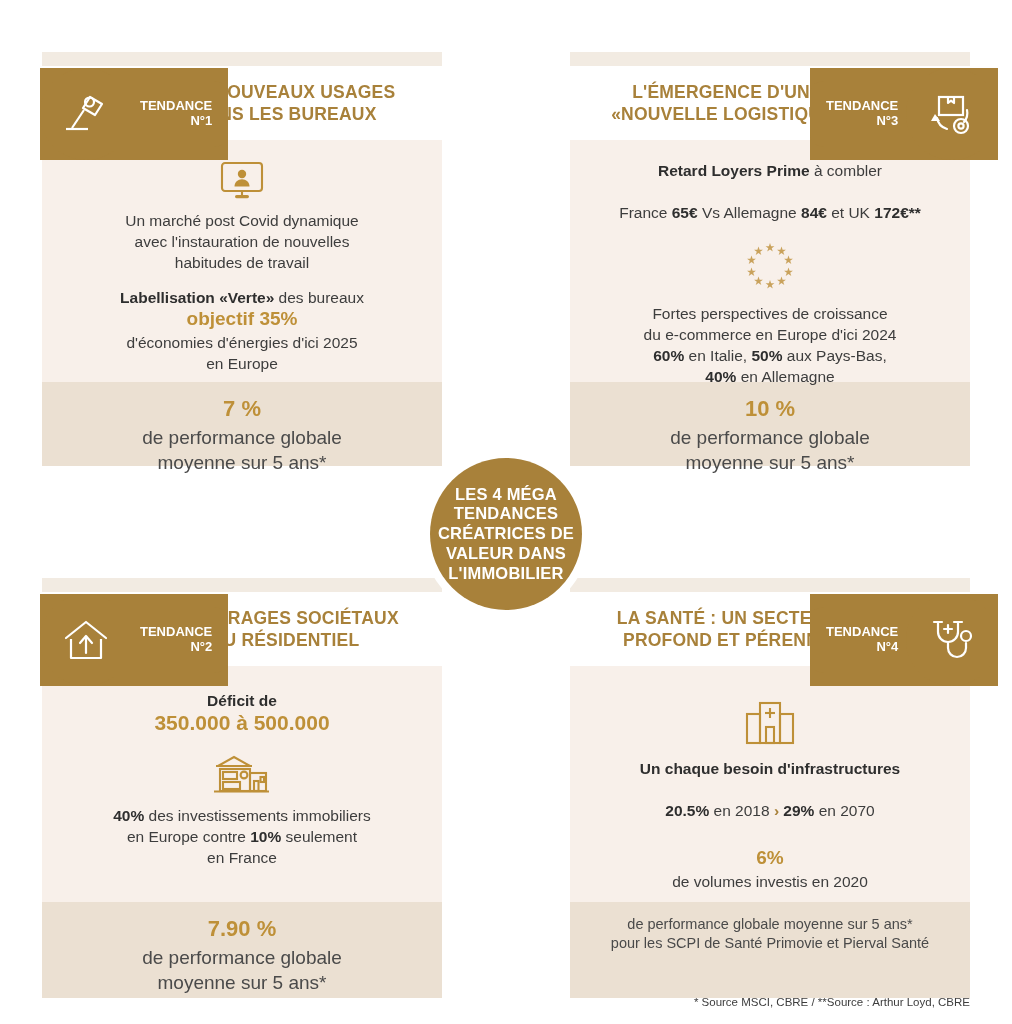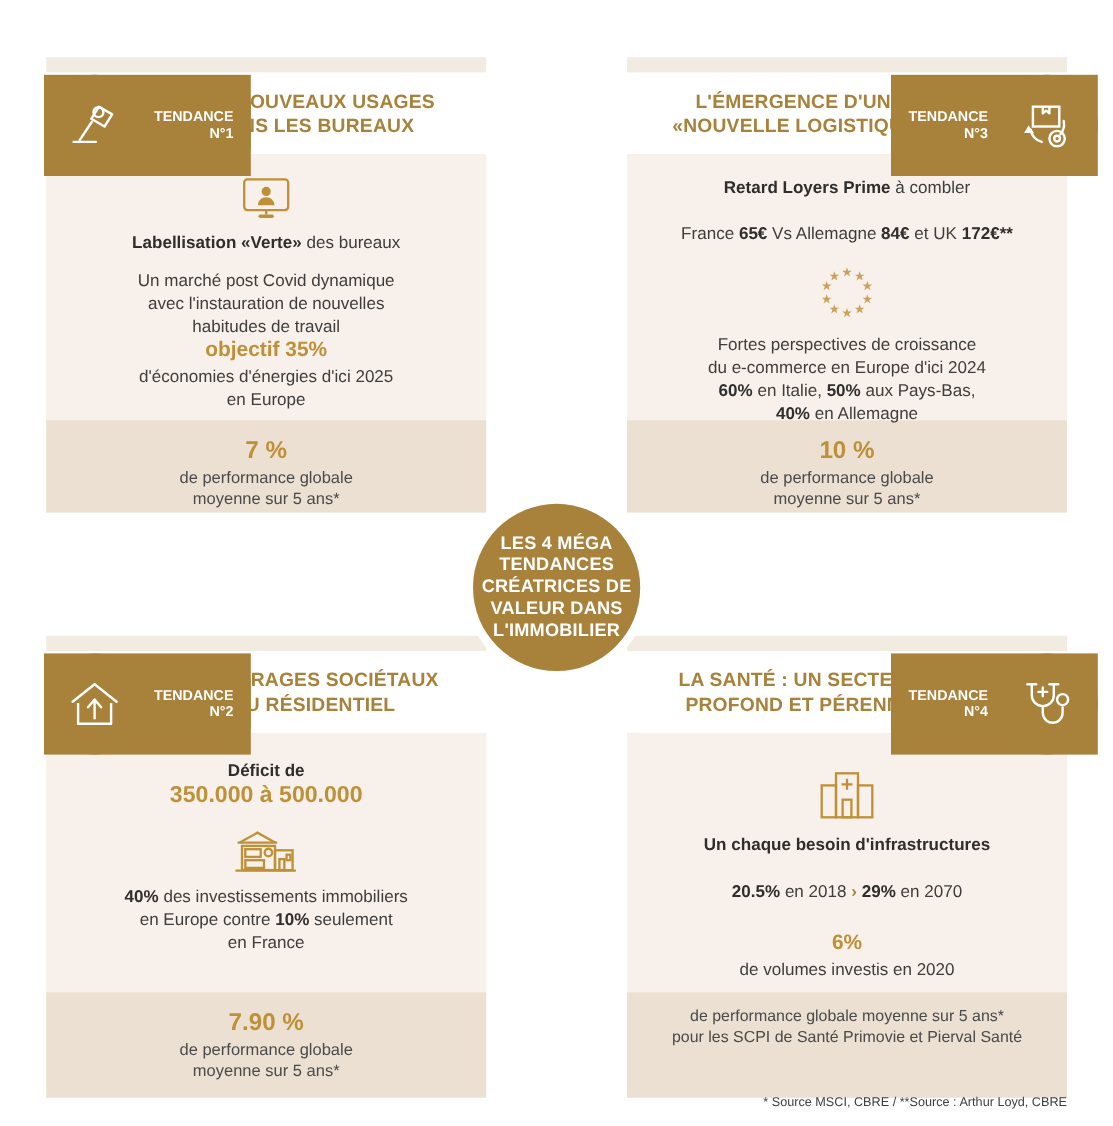--- a/index.html
+++ b/index.html
@@ -59,21 +59,21 @@
     box-sizing:border-box;
   }
   .card.tl .card-footer,.card.tr .card-footer{height:84px;}
   .card.bl .card-footer,.card.br .card-footer{height:96px;}
 
   .stat-num{
     color:#BE9038;font-weight:bold;font-size:22px;line-height:1.25;
     margin-bottom:2px;
   }
   .stat-sub{
-    font-size:15px;line-height:1.33;color:#4a4a4a;white-space:pre-line;
+    font-size:19px;line-height:1.33;color:#4a4a4a;white-space:pre-line;
   }
 
   .para{font-size:15.5px;line-height:1.36;color:#3d3d3d;white-space:pre-line;margin:0;}
   .para + .para{margin-top:14px;}
   .para b{font-weight:bold;color:#2e2e2e;}
   .hl{color:#BE9038;font-weight:bold;font-size:19px;}
 
   
   .badge{
     position:absolute;
@@ -149,24 +149,24 @@
     <div class="card-body">
       <div class="body-icon">
         <svg width="46" height="40" viewBox="0 0 46 40" aria-hidden="true">
           <rect class="icon-gold" x="3" y="3" width="40" height="28" rx="3"></rect>
           <circle cx="23" cy="14" r="4.2" fill="#BE9038" stroke="none"></circle>
           <path d="M15.5 26.5c0-4.2 3.4-7.2 7.5-7.2s7.5 3 7.5 7.2z" fill="#BE9038" stroke="none"></path>
           <line class="icon-gold" x1="23" y1="31" x2="23" y2="35"></line>
           <rect x="16" y="35" width="14" height="3.2" rx="1.6" fill="#BE9038" stroke="none"></rect>
         </svg>
       </div>
-      <p class="para"><b>Labellisation «Verte»</b><span> des bureaux</span></p>
       <p class="para">Un marché post Covid dynamique
 avec l'instauration de nouvelles
 habitudes de travail</p>
+      <p class="para"><b>Labellisation «Verte»</b><span> des bureaux</span></p>
       <div class="hl">objectif 35%</div>
       <p class="para" style="margin-top:2px;">d'économies d'énergies d'ici 2025
 en Europe</p>
     </div>
     <div class="card-footer">
       <div class="stat-num">7 %</div>
       <div class="stat-sub">de performance globale
 moyenne sur 5 ans*</div>
     </div>
   </div>

